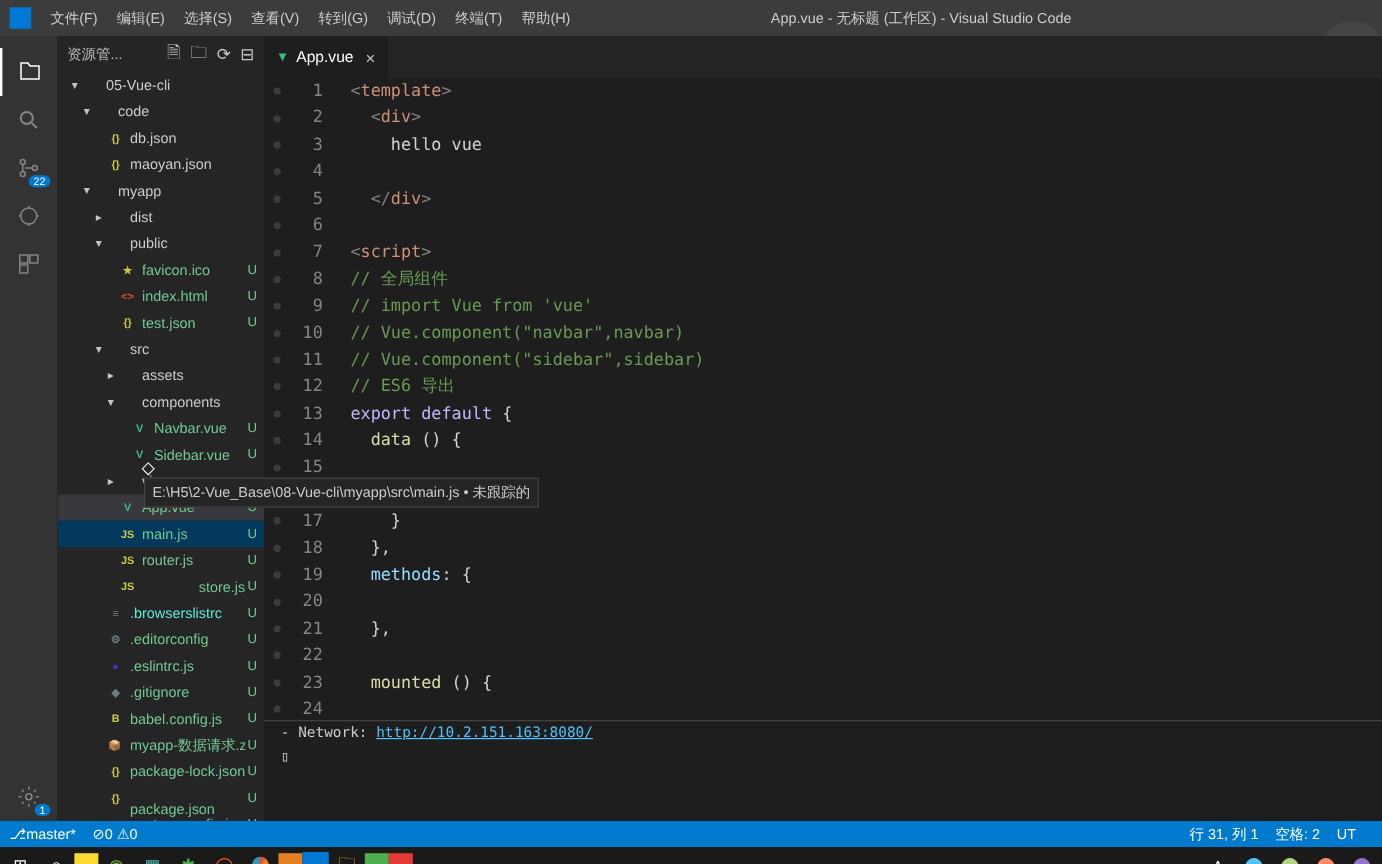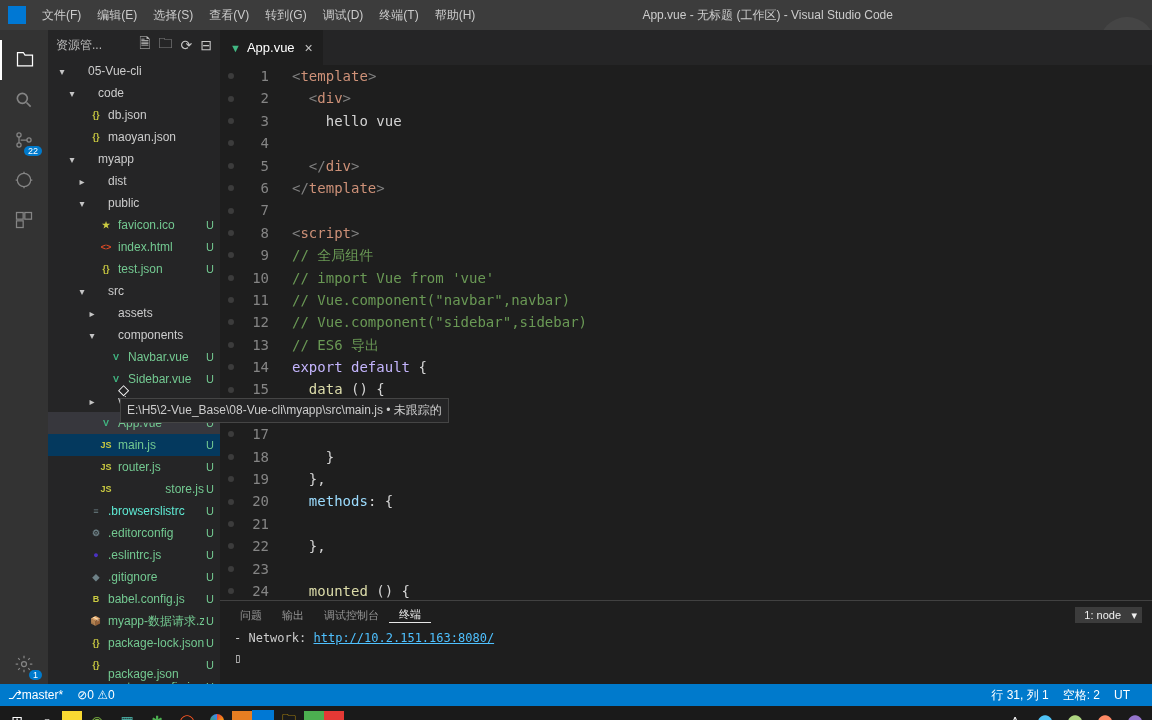--- a/index.html
+++ b/index.html
@@ -589,21 +589,20 @@
             <div class="line">23</div>
             <div class="line">24</div>
           </div>
       </div>
       <div class="code-content" id="code">
           <div class="line"><span class="c-tag">&lt;</span><span class="c-elem">template</span><span class="c-tag">&gt;</span></div>
           <div class="line"><span>  </span><span class="c-tag">&lt;</span><span class="c-elem">div</span><span class="c-tag">&gt;</span></div>
           <div class="line"><span class="c-txt">    hello vue</span></div>
           <div class="line"></div>
           <div class="line"><span>  </span><span class="c-tag">&lt;/</span><span class="c-elem">div</span><span class="c-tag">&gt;</span></div>
-          <div class="line"><span class="c-tag">&lt;/</span><span class="c-elem">template</span><span class="c-tag">&gt;</span></div>
           <div class="line"></div>
           <div class="line"><span class="c-tag">&lt;</span><span class="c-elem">script</span><span class="c-tag">&gt;</span></div>
           <div class="line"><span class="c-comment">// 全局组件</span></div>
           <div class="line"><span class="c-comment">// import Vue from 'vue'</span></div>
           <div class="line"><span class="c-comment">// Vue.component("navbar",navbar)</span></div>
           <div class="line"><span class="c-comment">// Vue.component("sidebar",sidebar)</span></div>
           <div class="line"><span class="c-comment">// ES6 导出</span></div>
           <div class="line"><span class="c-kw">export</span><span> </span><span class="c-kw">default</span><span class="c-txt"> {</span></div>
           <div class="line"><span>  </span><span class="c-fn">data</span><span class="c-txt"> () {</span></div>
           <div class="line"></div>
@@ -612,28 +611,20 @@
           <div class="line"><span class="c-txt">  },</span></div>
           <div class="line"><span>  </span><span class="c-prop">methods</span><span class="c-txt">: {</span></div>
           <div class="line"></div>
           <div class="line"><span class="c-txt">  },</span></div>
           <div class="line"></div>
           <div class="line"><span>  </span><span class="c-fn">mounted</span><span class="c-txt"> () {</span></div>
         </div>
     </div>
 
     <div class="panel">
-      <div class="panel-tabs">
-        <div class="ptab">问题</div>
-        <div class="ptab">输出</div>
-        <div class="ptab">调试控制台</div>
-        <div class="ptab active">终端</div>
-        <div class="spacer"></div>
-        <div class="dropdown">1: node</div>
-      </div>
       <div class="panel-body">
         <div><span>- Network: </span><span class="c-url">http://10.2.151.163:8080/</span></div>
         <div style="margin-top:6px"><span class="prompt">▯</span></div>
       </div>
     </div>
   </div>
 </div>
 
 <div class="tooltip">E:\H5\2-Vue_Base\08-Vue-cli\myapp\src\main.js • 未跟踪的</div>
 <div class="cursor-icon">⬦</div>

